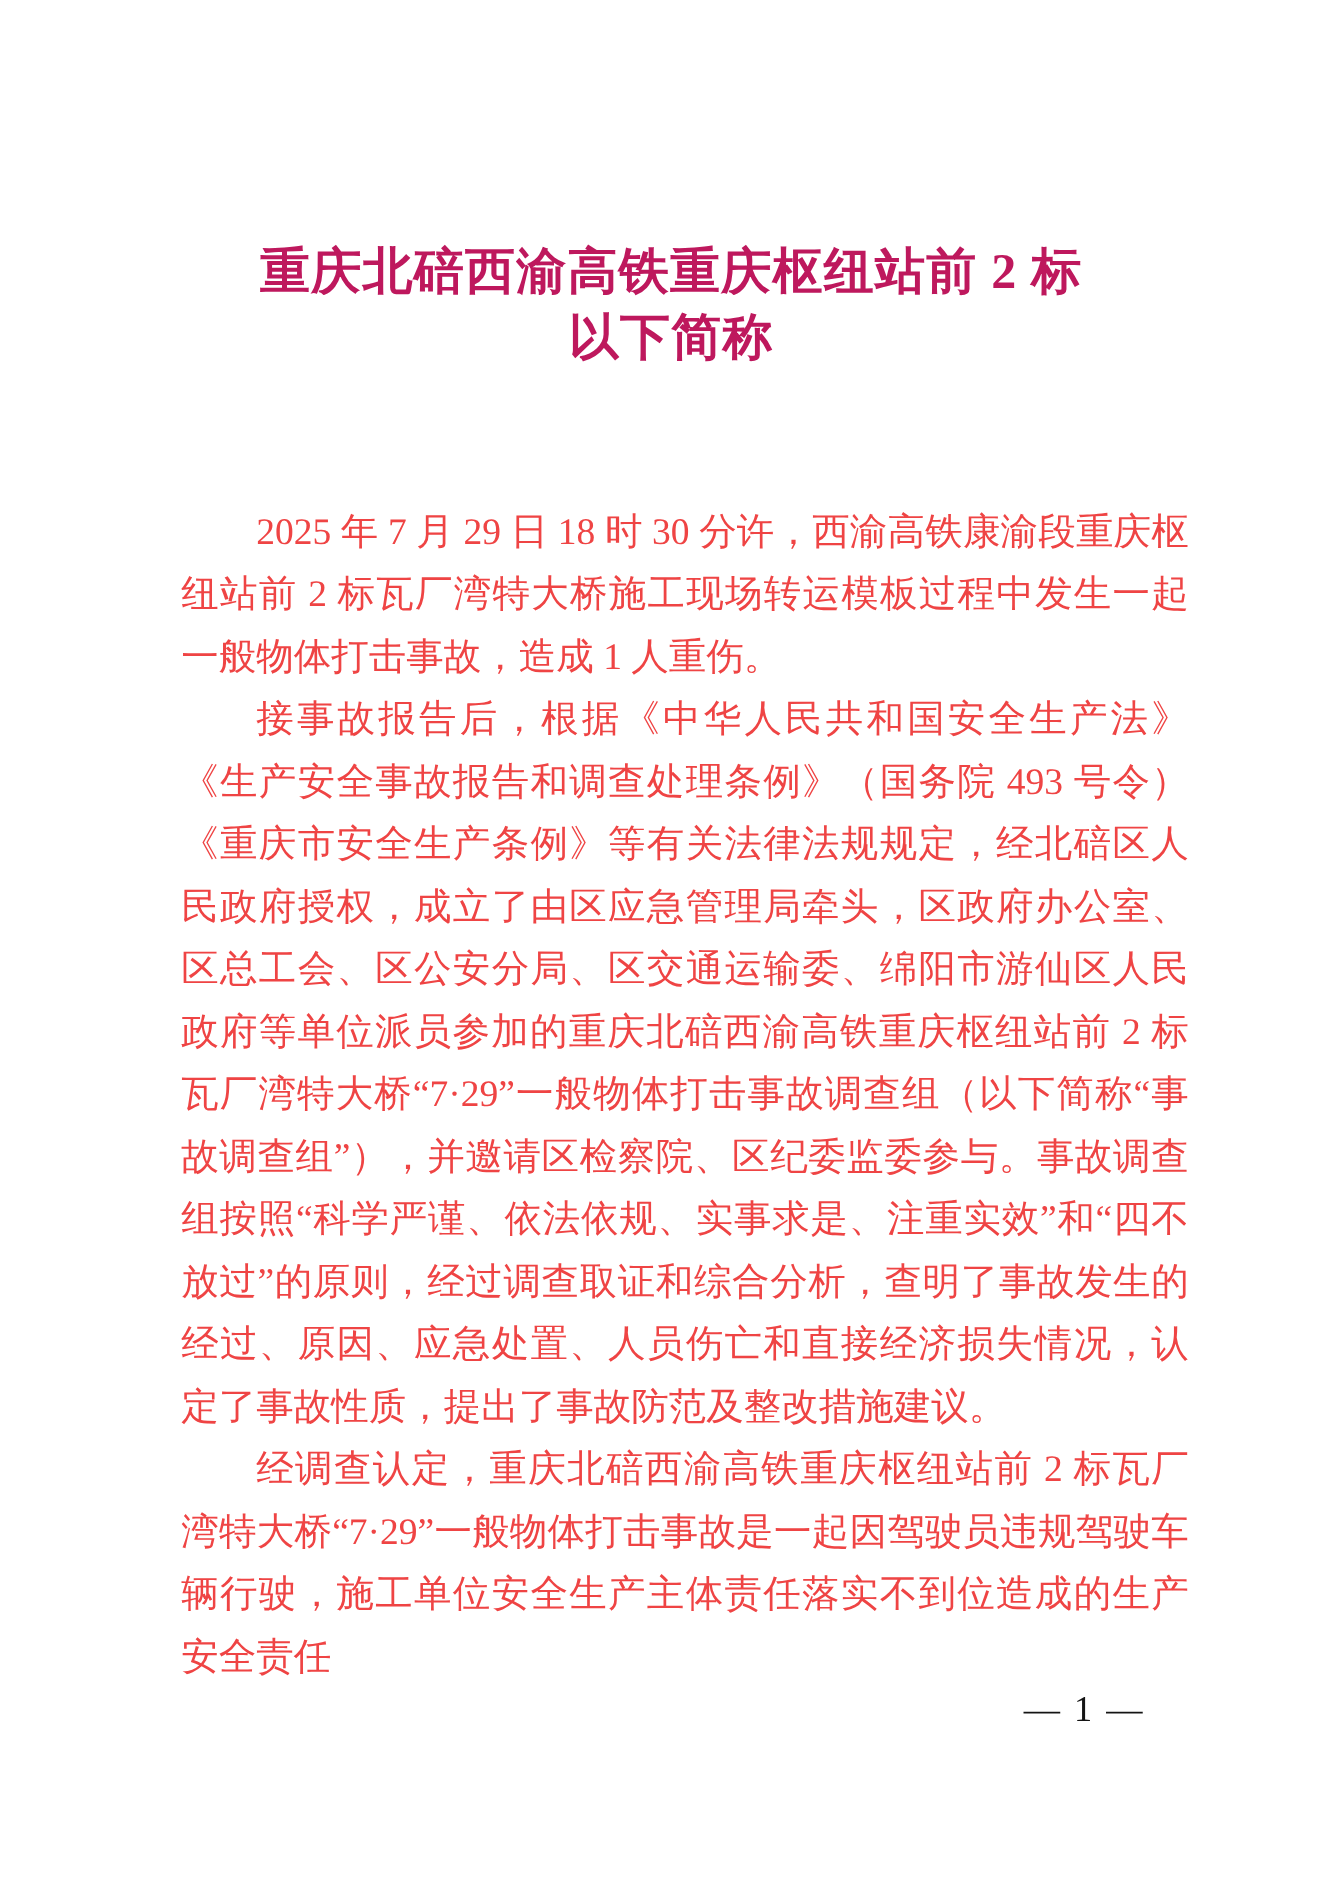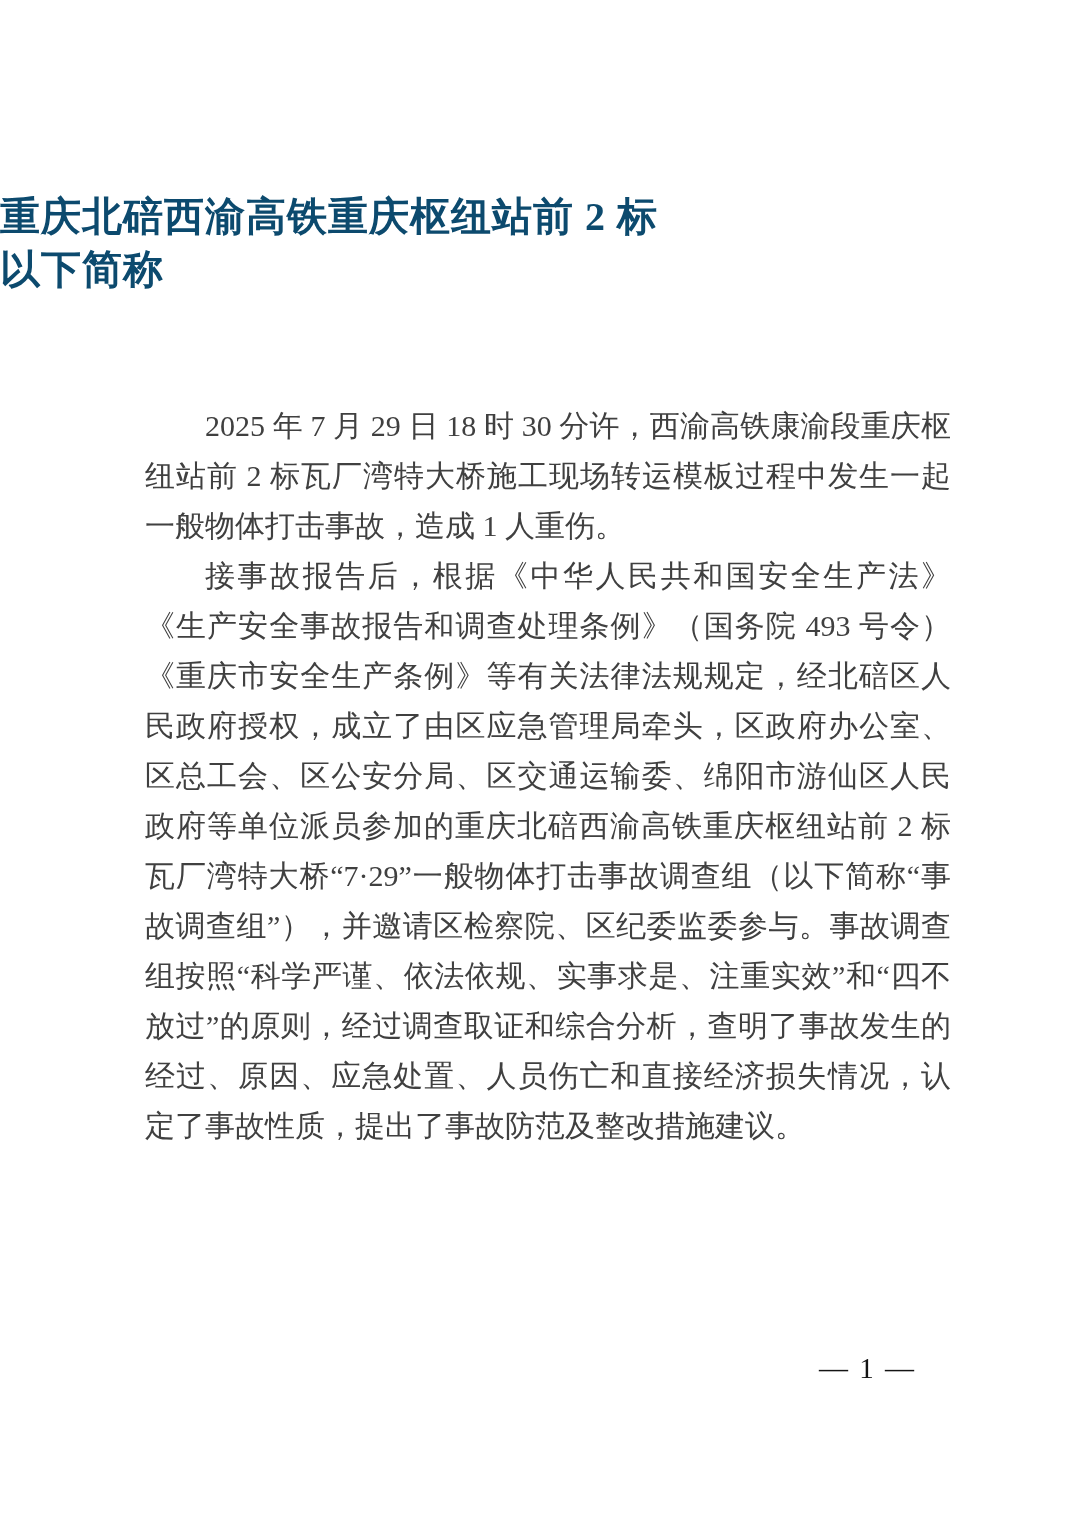--- a/index.html
+++ b/index.html
@@ -14,36 +14,37 @@
     background: #ffffff;
     color: #000000;
     font-family: "Liberation Serif", serif;
     overflow: hidden;
   }
   .doc-title {
     position: absolute;
     top: 190px;
     left: 0;
     width: 100%;
+    text-align: center;
     font-weight: 700;
     font-size: 40px;
     line-height: 53px;
     letter-spacing: 1px;
-    color: #0c4a6e;
+    color: #be185d;
   }
   .doc-body {
     position: absolute;
     top: 401px;
     left: 145px;
     width: 806px;
     font-size: 30px;
     line-height: 50px;
     text-align: justify;
     text-justify: inter-ideograph;
-    color: #404040;
+    color: #ef4444;
   }
   .doc-body p {
     margin: 0;
     padding: 0;
     text-indent: 2em;
     word-break: break-all;
   }
   .page-footer {
     position: absolute;
     top: 1349px;
@@ -62,17 +63,18 @@
 <div class="page">
 
   <div class="doc-title">
     <div>重庆北碚西渝高铁重庆枢纽站前 2 标</div>
     <div>以下简称</div>
   </div>
 
   <div class="doc-body">
     <p>2025 年 7 月 29 日 18 时 30 分许，西渝高铁康渝段重庆枢纽站前 2 标瓦厂湾特大桥施工现场转运模板过程中发生一起一般物体打击事故，造成 1 人重伤。</p>
     <p>接事故报告后，根据《中华人民共和国安全生产法》《生产安全事故报告和调查处理条例》（国务院 493 号令）《重庆市安全生产条例》等有关法律法规规定，经北碚区人民政府授权，成立了由区应急管理局牵头，区政府办公室、区总工会、区公安分局、区交通运输委、绵阳市游仙区人民政府等单位派员参加的重庆北碚西渝高铁重庆枢纽站前 2 标瓦厂湾特大桥“7·29”一般物体打击事故调查组（以下简称“事故调查组”），并邀请区检察院、区纪委监委参与。事故调查组按照“科学严谨、依法依规、实事求是、注重实效”和“四不放过”的原则，经过调查取证和综合分析，查明了事故发生的经过、原因、应急处置、人员伤亡和直接经济损失情况，认定了事故性质，提出了事故防范及整改措施建议。</p>
+    <p>经调查认定，重庆北碚西渝高铁重庆枢纽站前 2 标瓦厂湾特大桥“7·29”一般物体打击事故是一起因驾驶员违规驾驶车辆行驶，施工单位安全生产主体责任落实不到位造成的生产安全责任</p>
   </div>
 
   <div class="page-footer">— 1 —</div>
 
 </div>
 
 </body></html>

